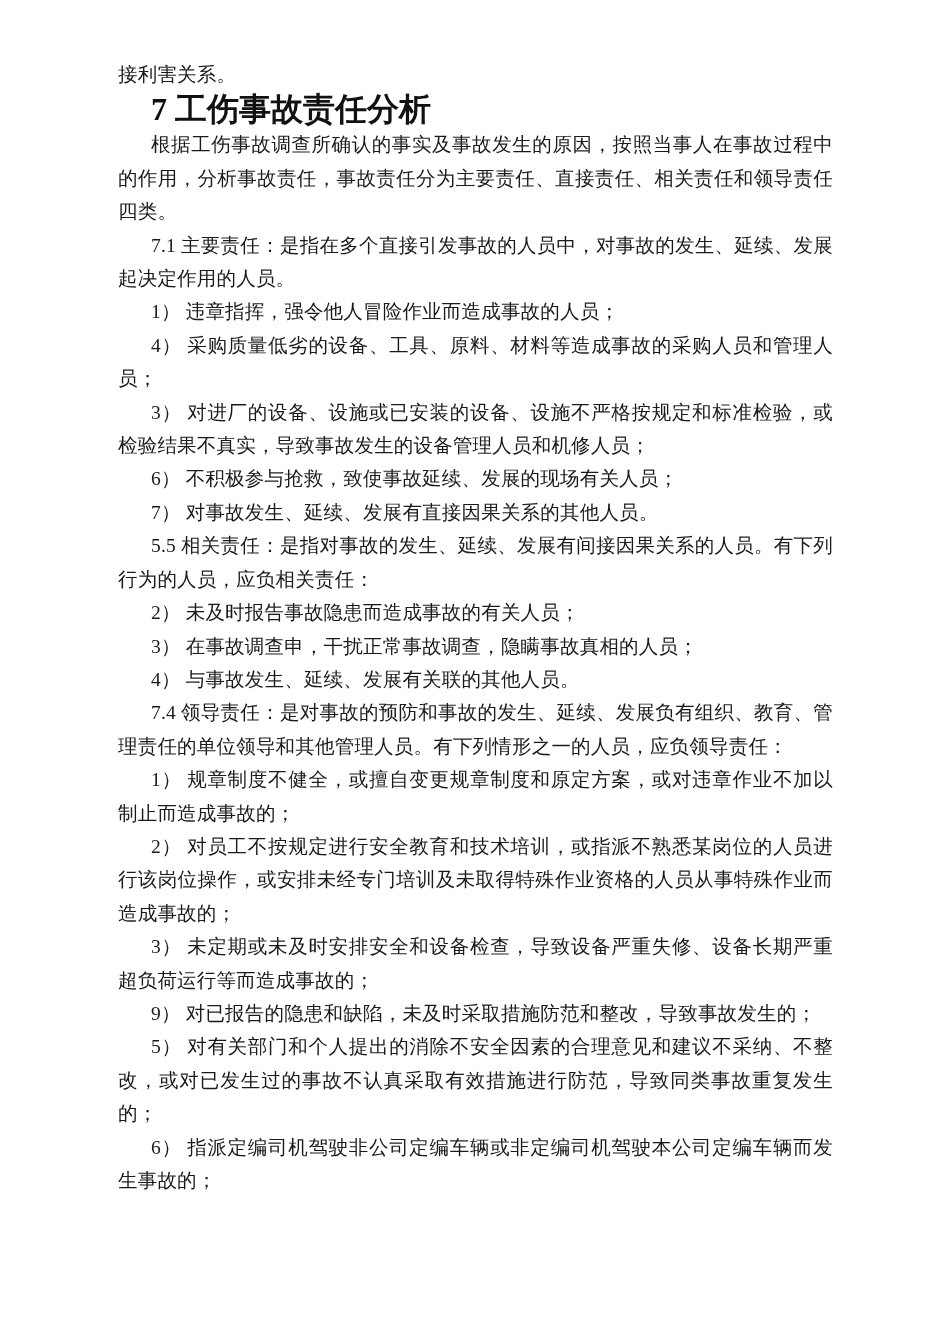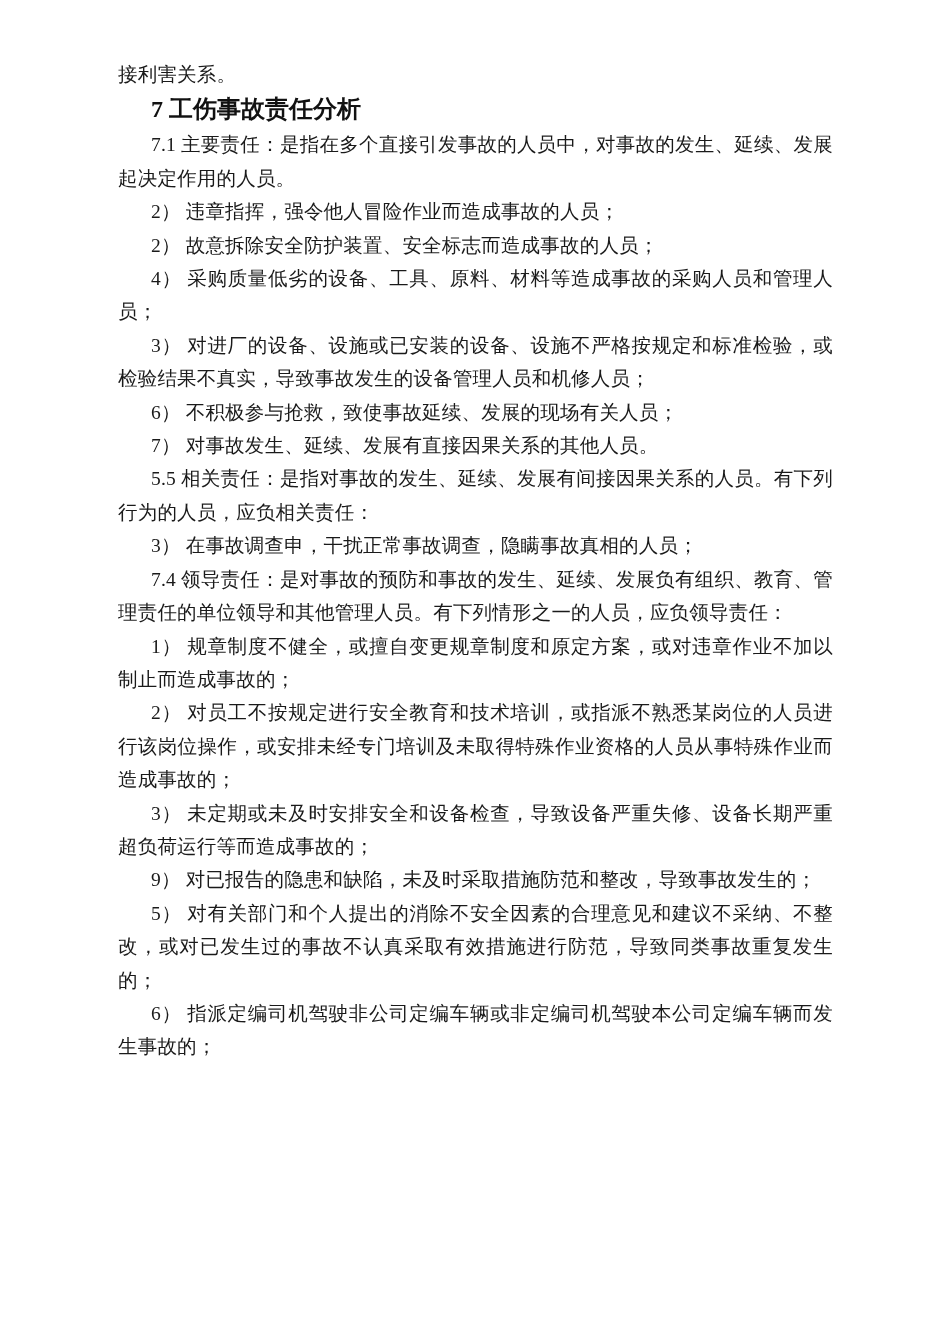--- a/index.html
+++ b/index.html
@@ -27,44 +27,46 @@
     text-indent: 33px;
     font-weight: 400;
     letter-spacing: 0.2px;
     word-break: break-all;
   }
   .para.no-indent {
     text-indent: 0;
   }
   .heading {
     margin: 2px 0 2px 0;
-    font-size: 24px;
+    font-size: 32px;
     line-height: 33px;
     font-weight: 700;
     text-indent: 33px;
     font-family: "Liberation Serif", "DejaVu Serif", serif;
     color: #111111;
   }
 </style>
 </head>
 <body>
 
 <div class="page" style="background: rgb(255, 255, 255); color: rgb(26, 26, 26);">
   <p class="para no-indent">接利害关系。</p>
   <h2 class="heading">7 工伤事故责任分析</h2>
   <div id="doc-body">
+      <p class="para">根据工伤事故调查所确认的事实及事故发生的原因，按照当事人在事故过程中的作用，分析事故责任，事故责任分为主要责任、直接责任、相关责任和领导责任四类。</p>
       <p class="para">7.1 主要责任：是指在多个直接引发事故的人员中，对事故的发生、延续、发展起决定作用的人员。</p>
-      <p class="para">2） 违章指挥，强令他人冒险作业而造成事故的人员；</p>
-      <p class="para">2） 故意拆除安全防护装置、安全标志而造成事故的人员；</p>
+      <p class="para">1） 违章指挥，强令他人冒险作业而造成事故的人员；</p>
       <p class="para">4） 采购质量低劣的设备、工具、原料、材料等造成事故的采购人员和管理人员；</p>
       <p class="para">3） 对进厂的设备、设施或已安装的设备、设施不严格按规定和标准检验，或检验结果不真实，导致事故发生的设备管理人员和机修人员；</p>
       <p class="para">6） 不积极参与抢救，致使事故延续、发展的现场有关人员；</p>
       <p class="para">7） 对事故发生、延续、发展有直接因果关系的其他人员。</p>
       <p class="para">5.5 相关责任：是指对事故的发生、延续、发展有间接因果关系的人员。有下列行为的人员，应负相关责任：</p>
+      <p class="para">2） 未及时报告事故隐患而造成事故的有关人员；</p>
       <p class="para">3） 在事故调查申，干扰正常事故调查，隐瞒事故真相的人员；</p>
+      <p class="para">4） 与事故发生、延续、发展有关联的其他人员。</p>
       <p class="para">7.4 领导责任：是对事故的预防和事故的发生、延续、发展负有组织、教育、管理责任的单位领导和其他管理人员。有下列情形之一的人员，应负领导责任：</p>
       <p class="para">1） 规章制度不健全，或擅自变更规章制度和原定方案，或对违章作业不加以制止而造成事故的；</p>
       <p class="para">2） 对员工不按规定进行安全教育和技术培训，或指派不熟悉某岗位的人员进行该岗位操作，或安排未经专门培训及未取得特殊作业资格的人员从事特殊作业而造成事故的；</p>
       <p class="para">3） 未定期或未及时安排安全和设备检查，导致设备严重失修、设备长期严重超负荷运行等而造成事故的；</p>
       <p class="para">9） 对已报告的隐患和缺陷，未及时采取措施防范和整改，导致事故发生的；</p>
       <p class="para">5） 对有关部门和个人提出的消除不安全因素的合理意见和建议不采纳、不整改，或对已发生过的事故不认真采取有效措施进行防范，导致同类事故重复发生的；</p>
       <p class="para">6） 指派定编司机驾驶非公司定编车辆或非定编司机驾驶本公司定编车辆而发生事故的；</p>
     </div>
 </div>
 

